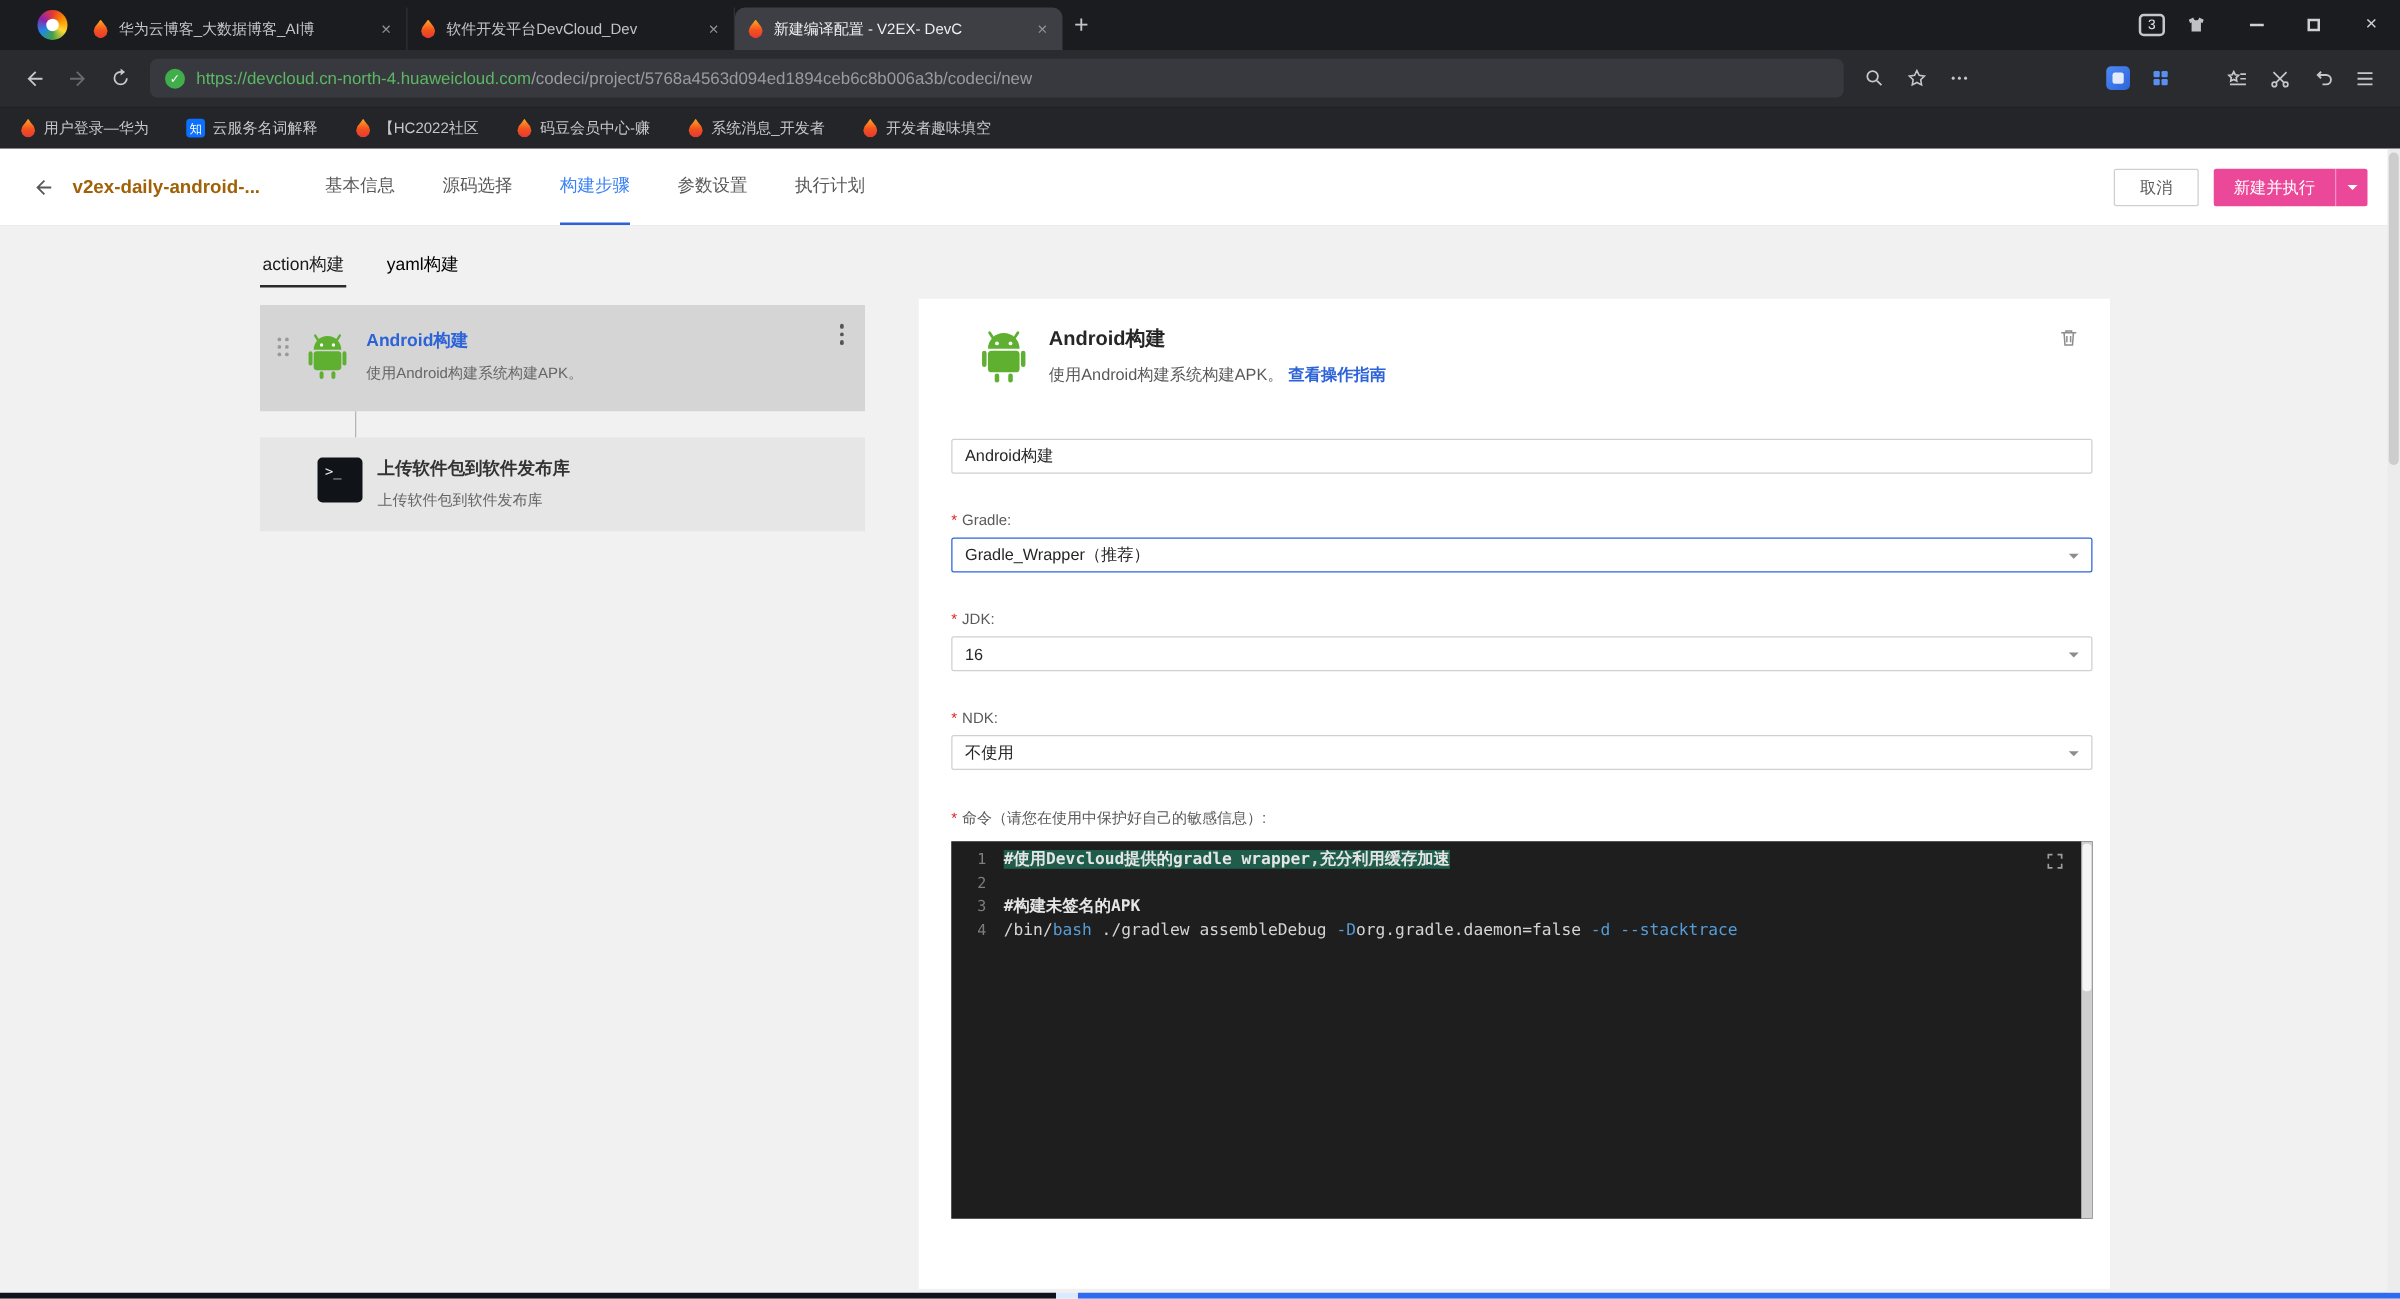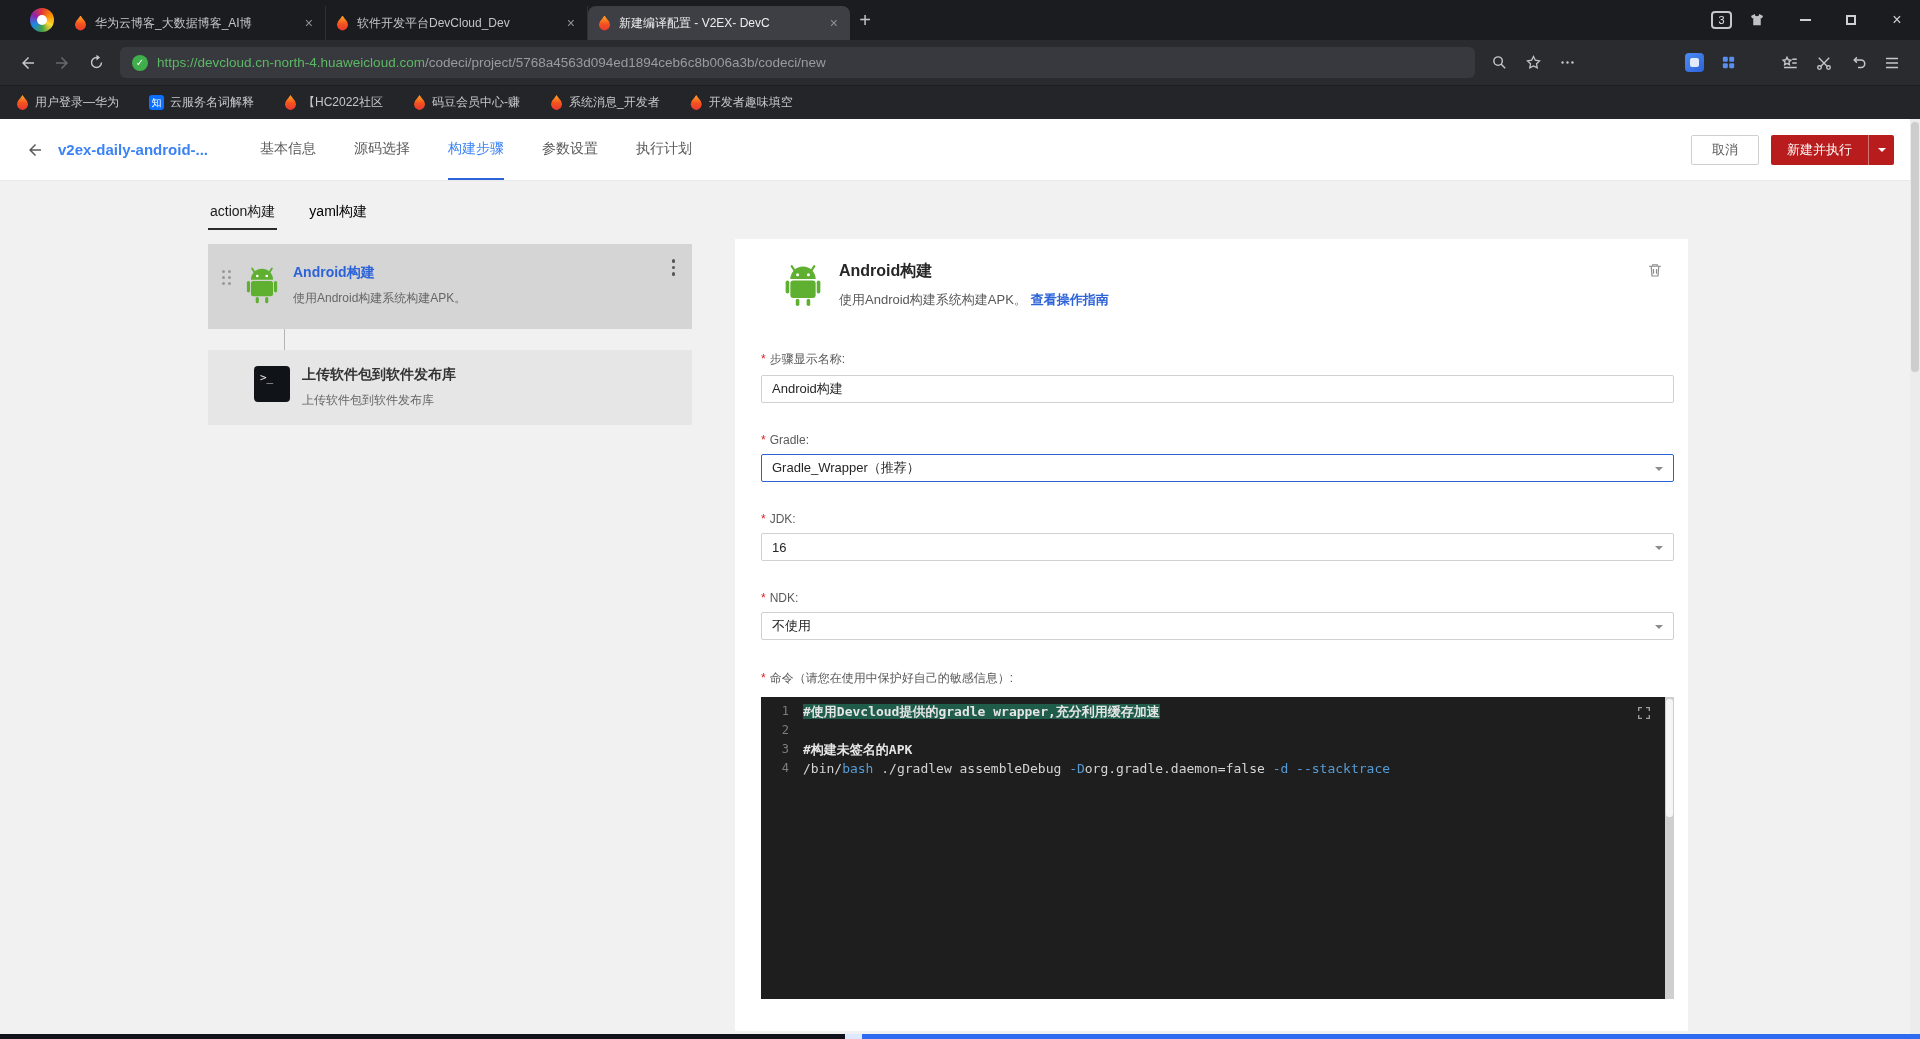--- a/index.html
+++ b/index.html
@@ -58,29 +58,29 @@
            display:flex; align-items:center; justify-content:center; flex:none; }
 
   
   .viewport { flex:1; background:#f1f1f1; display:flex; flex-direction:column; position:relative; overflow:hidden; }
   .page-scrollbar { position:absolute; right:0; top:0; bottom:0; width:10px; background:#ececec; }
   .page-scrollbar .thumb { position:absolute; top:3px; left:1px; width:8px; height:250px; background:#cdcdcd; border-radius:4px; }
 
   .page-header { height:62px; background:#fff; display:flex; align-items:center; padding:0 26px; flex:none;
                  border-bottom:1px solid #eaeaea; }
   .back-btn { color:#595959; display:flex; }
-  .proj-title { font-size:15px; font-weight:700; color:#3b82f6; margin-left:14px; }
+  .proj-title { font-size:15px; font-weight:700; color:#a16207; margin-left:14px; }
   .nav-tabs { display:flex; margin-left:52px; height:100%; }
   .nav-tab { margin-right:38px; display:flex; align-items:center; font-size:14px; color:#595959;
              border-bottom:2px solid transparent; }
   .nav-tab.active { color:#3b82f6; border-bottom-color:#2d63d8; }
   .header-actions { margin-left:auto; display:flex; gap:12px; align-items:center; }
   .btn-cancel { height:30px; padding:0 20px; background:#fff; border:1px solid #cfcfcf; border-radius:2px;
                 font-size:13px; color:#595959; display:flex; align-items:center; }
-  .btn-primary { height:30px; display:flex; border-radius:2px; overflow:hidden; background:#b91c1c; color:#fff; font-size:13px; }
+  .btn-primary { height:30px; display:flex; border-radius:2px; overflow:hidden; background:#ec4899; color:#fff; font-size:13px; }
   .btn-primary .main { padding:0 16px; display:flex; align-items:center; }
   .btn-primary .drop { width:26px; border-left:1px solid rgba(255,255,255,.4); display:flex; align-items:center; justify-content:center; }
   .caret-w { width:0; height:0; border:4px solid transparent; border-top-color:#fff; margin-top:5px; }
 
   .page-body { flex:1; display:flex; align-items:flex-start; padding:20px 0 0 208px; overflow:hidden; }
 
   
   .left-col { width:484px; flex:none; }
   .mode-tabs { display:flex; gap:30px; margin-bottom:14px; }
   .mode-tab { font-size:14px; color:#000000; padding:2px 2px 7px; border-bottom:2px solid transparent; }
@@ -389,21 +389,20 @@
             <div class="panel-desc"><span>使用Android构建系统构建APK。</span><span class="guide-link">查看操作指南</span></div>
           </div>
         </div>
         <div class="trash-btn">
           <svg width="18" height="18" viewBox="0 0 24 24" fill="none" stroke="currentColor" stroke-width="1.6">
               <path d="M4 7h16M9 7V5h6v2M7 7l1 13h8l1-13M10 10.5v6.5M14 10.5v6.5"></path>
             </svg>
         </div>
 
         <div class="field first">
-          <div class="field-label"><span class="star">*</span><span>步骤显示名称:</span></div>
           <input class="text-input" value="Android构建" style="">
         </div>
 
         <div class="field">
           <div class="field-label"><span class="star">*</span><span>Gradle:</span></div>
           <div class="select focused">
             <span>Gradle_Wrapper（推荐）</span>
             <span class="caret-g"></span>
           </div>
         </div>

